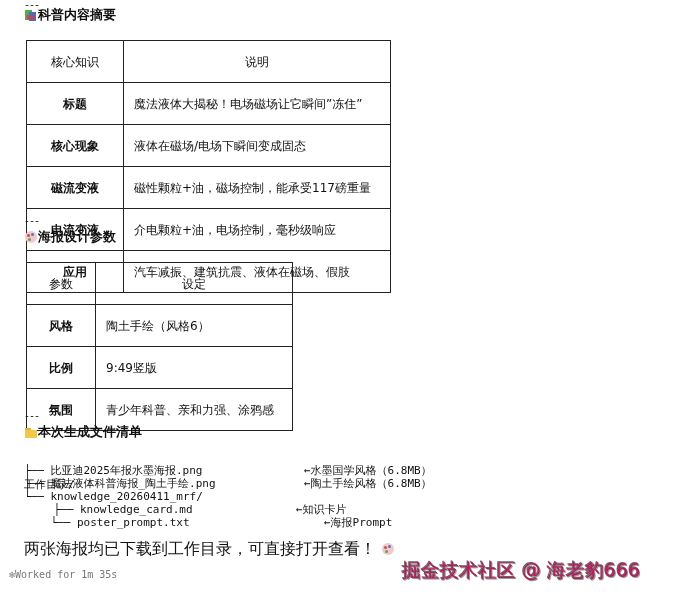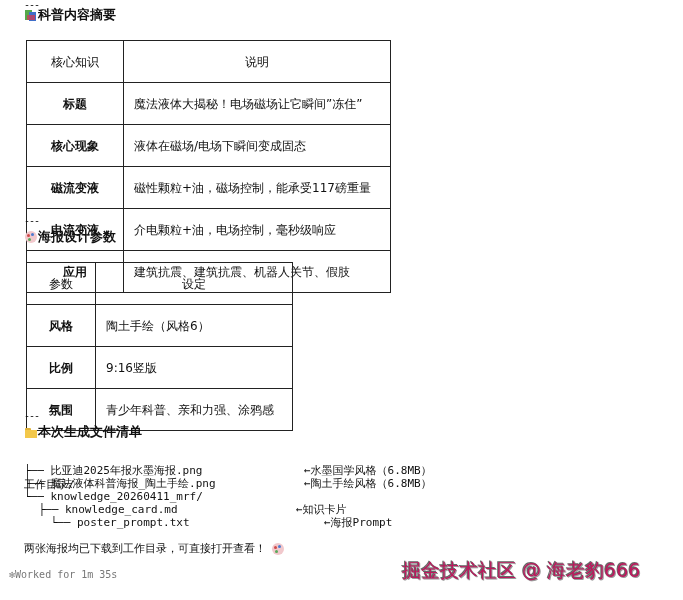--- a/index.html
+++ b/index.html
@@ -15,21 +15,21 @@
   .palette { border-radius:50%; background:#f1c8cc; }
   .palette i { position:absolute; width:3px; height:3px; border-radius:50%; }
   .folder .f1 { position:absolute; left:0; top:2px; width:6px; height:3px; background:#e0b23a; border-radius:1px 1px 0 0; }
   .folder .f2 { position:absolute; left:0; top:4px; width:12px; height:8px; background:#f3c84a; }
   table.grid { position:absolute; border-collapse:collapse; font-size:12px; }
   table.grid td { border:1.5px solid #222; height:23px; padding:9px 10px; white-space:nowrap; line-height:14px; }
   table.grid td.k { font-weight:bold; text-align:center; padding:0 16px; }
   table.grid tr.hdr td { font-weight:normal; text-align:center; }
   table.grid tr.hdr td.k { font-weight:normal; }
   .tree { font-family:"DejaVu Sans Mono", monospace; font-size:11px; line-height:13px; white-space:pre; color:#111; }
-  .note { font-size:11px; line-height:14px; white-space:nowrap; }
+  .note { font-size:16px; line-height:14px; white-space:nowrap; }
   .footer { font-family:"DejaVu Sans Mono", monospace; font-size:10px; color:#777; white-space:nowrap; }
   .watermark { font-size:19px; color:#be185d; white-space:nowrap;
                text-shadow: -1px -1px 0 #666, 1px 1px 0 #999, 0 0 1px #444; letter-spacing:0px; }
 </style>
 </head>
 <body>
 
 <div class="abs rule" style="left:24px; top:0px;">---</div>
 <div class="abs heading" style="left:25px; top:7px;">
   <span class="emoji books">
@@ -57,21 +57,21 @@
   <tr>
     <td class="k">磁流变液</td>
     <td>磁性颗粒+油，磁场控制，能承受117磅重量</td>
   </tr>
   <tr>
     <td class="k">电流变液</td>
     <td>介电颗粒+油，电场控制，毫秒级响应</td>
   </tr>
   <tr>
     <td class="k">应用</td>
-    <td>建筑抗震、建筑抗震、机器人关节、假肢</td>
+    <td>汽车减振、建筑抗震、液体在磁场、假肢</td>
   </tr>
 </tbody>
   </table>
 
 <div class="abs rule" style="left:24px; top:216px;">---</div>
 <div class="abs heading" style="left:25px; top:229px;">
   <span class="emoji palette">
     <i style="left:2px; top:3px; background:#d04a4a;"></i>
     <i style="left:6px; top:2px; background:#4a7ad0;"></i>
     <i style="left:3px; top:7px; background:#5aa85a;"></i>
@@ -84,21 +84,21 @@
       <tr class="hdr">
     <td class="k" style="width:36px;">参数</td>
     <td>设定</td>
   </tr>
   <tr>
     <td class="k">风格</td>
     <td>陶土手绘（风格6）</td>
   </tr>
   <tr>
     <td class="k">比例</td>
-    <td>9:16竖版</td>
+    <td>9:49竖版</td>
   </tr>
   <tr>
     <td class="k">氛围</td>
     <td>青少年科普、亲和力强、涂鸦感</td>
   </tr>
 </tbody>
   </table>
 
 <div class="abs rule" style="left:24px; top:411px;">---</div>
 <div class="abs heading" style="left:25px; top:424px;">
@@ -114,21 +114,21 @@
 </div>
 
 <div class="abs tree" style="left:24px; top:464px;"><span>├── </span><span>比亚迪2025年报水墨海报.png</span></div>
 <div class="abs tree" style="left:304px; top:464px;">←水墨国学风格（6.8MB）</div>
 
 <div class="abs tree" style="left:24px; top:477px;"><span>├── </span><span>魔法液体科普海报_陶土手绘.png</span></div>
 <div class="abs tree" style="left:304px; top:477px;">←陶土手绘风格（6.8MB）</div>
 
 <div class="abs tree" style="left:24px; top:490px;"><span>└── </span><span>knowledge_20260411_mrf/</span></div>
 
-<div class="abs tree" style="left:12px; top:503px;"><span>    ├── </span><span>knowledge_card.md</span></div>
+<div class="abs tree" style="left:27px; top:503px;"><span>    ├── </span><span>knowledge_card.md</span></div>
 <div class="abs tree" style="left:296px; top:503px;">←知识卡片</div>
 
 <div class="abs tree" style="left:24px; top:516px;"><span>    └── </span><span>poster_prompt.txt</span></div>
 <div class="abs tree" style="left:296px; top:516px;margin-left:28px;">←海报Prompt</div>
 
 <div class="abs note" style="left:24px; top:542px; display:flex; align-items:center;">
   <span>两张海报均已下载到工作目录，可直接打开查看！</span>
   <span class="emoji palette" style="margin-left:6px;">
     <i style="left:2px; top:3px; background:#d04a4a;"></i>
     <i style="left:6px; top:2px; background:#4a7ad0;"></i>

